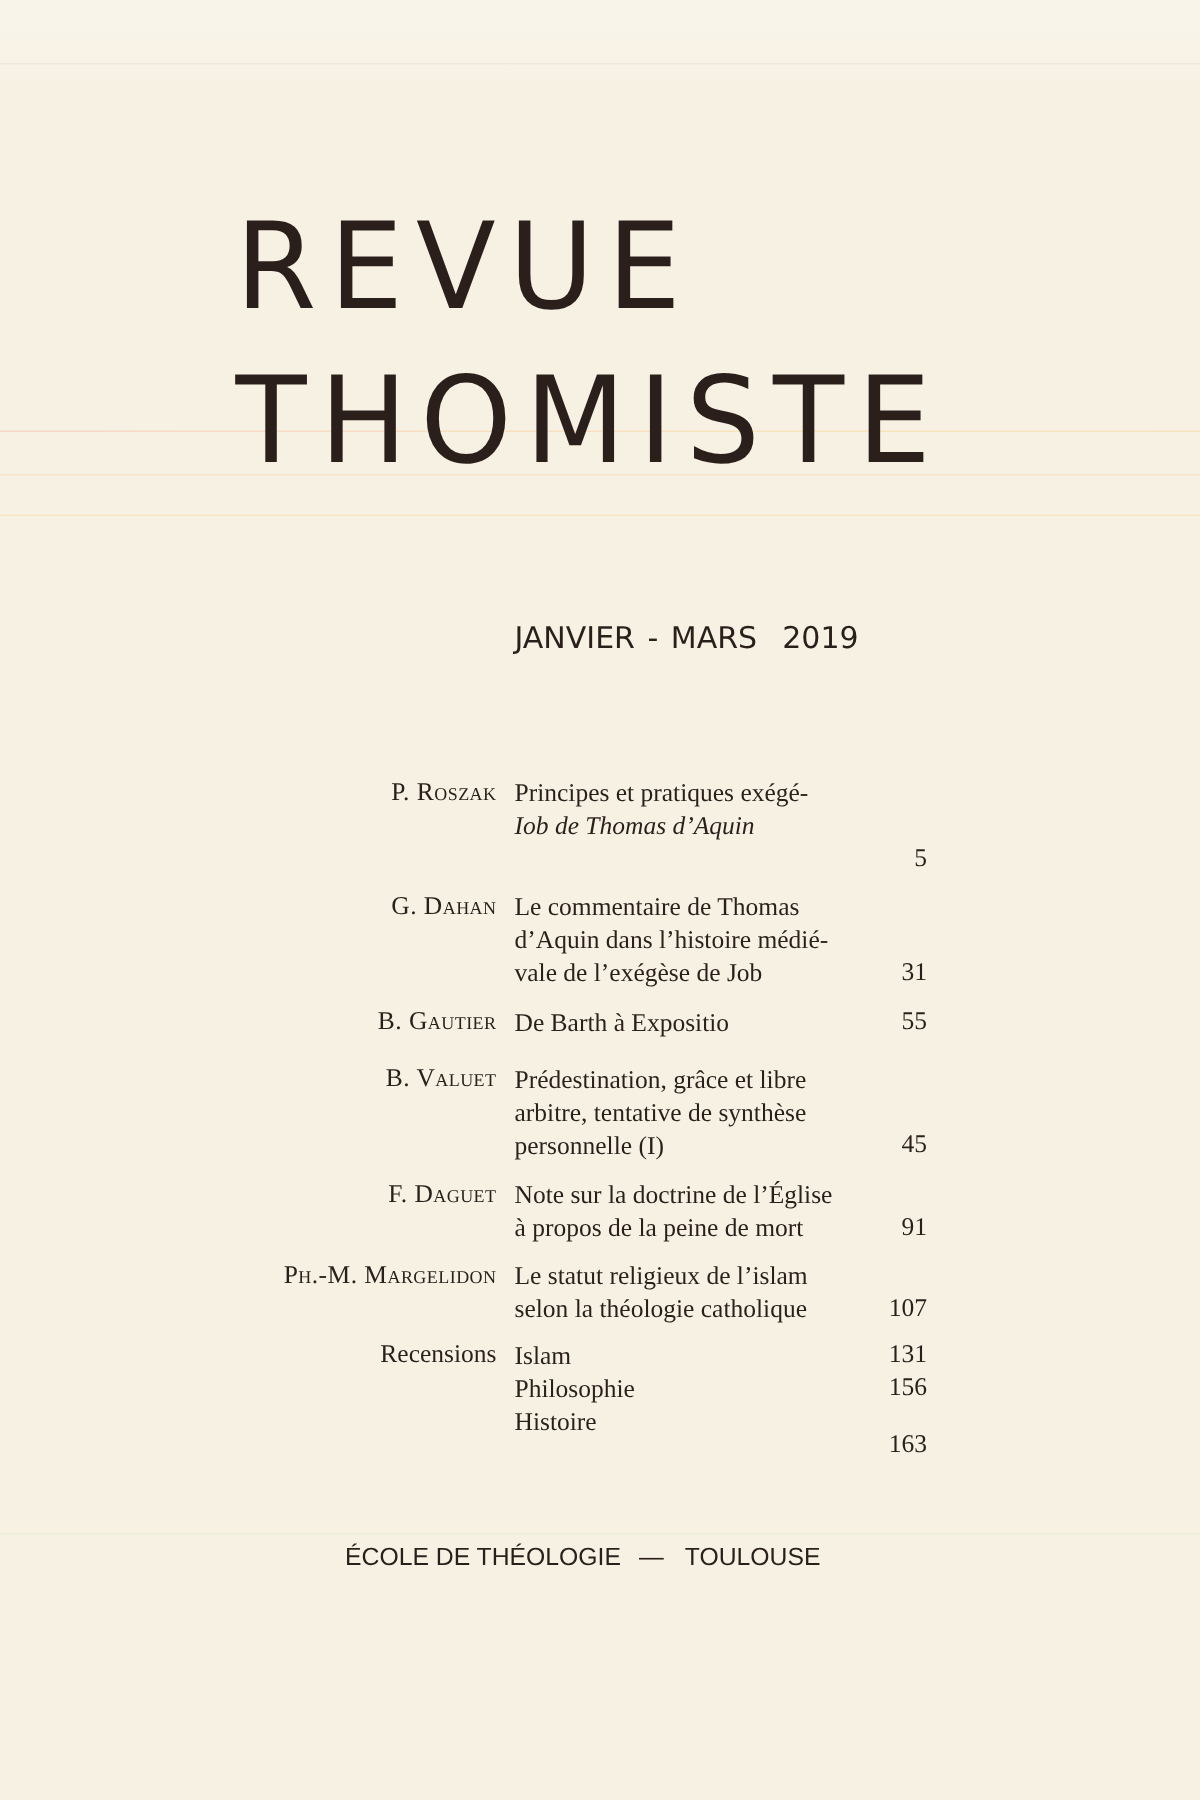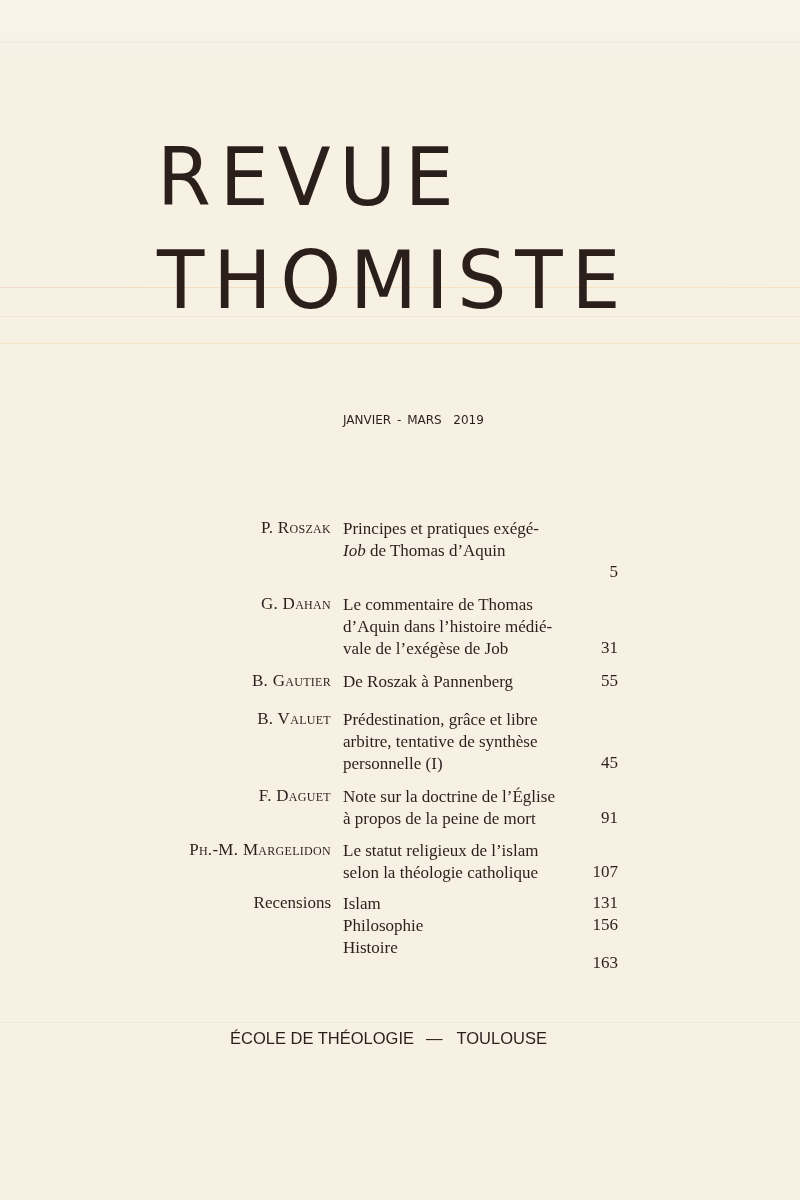--- a/index.html
+++ b/index.html
@@ -50,21 +50,21 @@
       top: 241px;
       font-size: 80px;
       transform: scaleX(0.97);
       transform-origin: left top;
     }
     .issue-date {
       position: absolute;
       left: 343px;
       top: 413px;
       font-family: "DejaVu Sans", sans-serif;
-      font-size: 12px;
+      font-size: 20px;
       letter-spacing: 0px;
       color: #2b1f1b;
       word-spacing: 2px;
     }
     .toc {
       position: absolute;
       left: 160px;
       top: 518px;
       width: 470px;
       font-family: "Liberation Serif", serif;
@@ -132,39 +132,39 @@
   <h1 class="title title-line2">THOMISTE</h1>
 
   <div class="issue-date" style="white-space:pre;">JANVIER - MARS  2019</div>
 
   <div class="toc">
 
     <div class="toc-entry" style="top:0px;">
       <div class="toc-author">P. Roszak</div>
       <div class="toc-title">
         <span class="toc-title-line">Principes et pratiques exégé-</span>
-        <span class="toc-title-line"><em>Iob</em><span style="white-space:pre;"> de Thomas d’Aquin</span></span>
+        <span class="toc-title-line"><em>Iob</em><span style="white-space:pre;font-style:italic;"> de Thomas d’Aquin</span></span>
       </div>
       <div class="toc-page" style="top:44px;">5</div>
     </div>
 
     <div class="toc-entry" style="top:76px;">
       <div class="toc-author">G. Dahan</div>
       <div class="toc-title">
         <span class="toc-title-line">Le commentaire de Thomas</span>
         <span class="toc-title-line">d’Aquin dans l’histoire médié-</span>
         <span class="toc-title-line">vale de l’exégèse de Job</span>
       </div>
       <div class="toc-page" style="top:44px;">31</div>
     </div>
 
     <div class="toc-entry" style="top:153px;">
       <div class="toc-author">B. Gautier</div>
       <div class="toc-title">
-        <span class="toc-title-line">De Roszak à Pannenberg</span>
+        <span class="toc-title-line">De Barth à Expositio</span>
       </div>
       <div class="toc-page" style="top:0px;">55</div>
     </div>
 
     <div class="toc-entry" style="top:191px;">
       <div class="toc-author">B. Valuet</div>
       <div class="toc-title">
         <span class="toc-title-line">Prédestination, grâce et libre</span>
         <span class="toc-title-line">arbitre, tentative de synthèse</span>
         <span class="toc-title-line">personnelle (I)</span>

